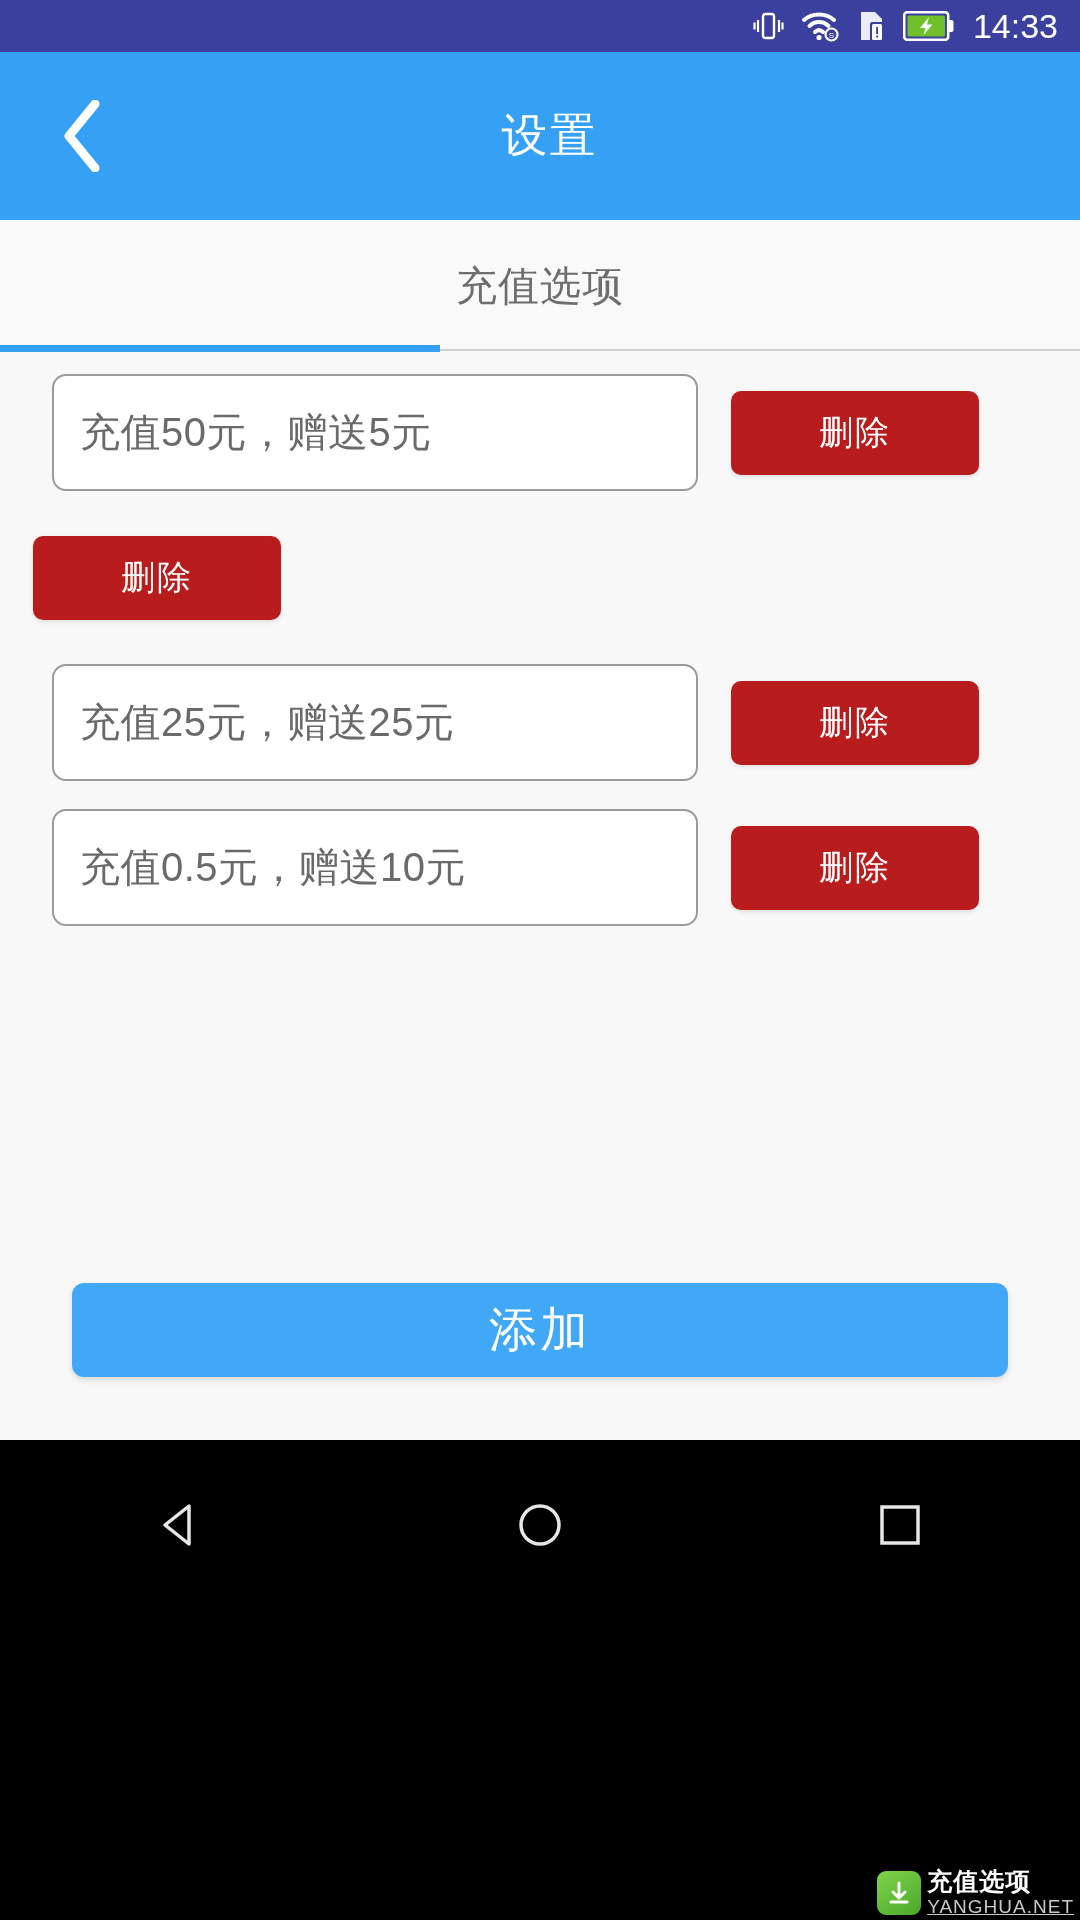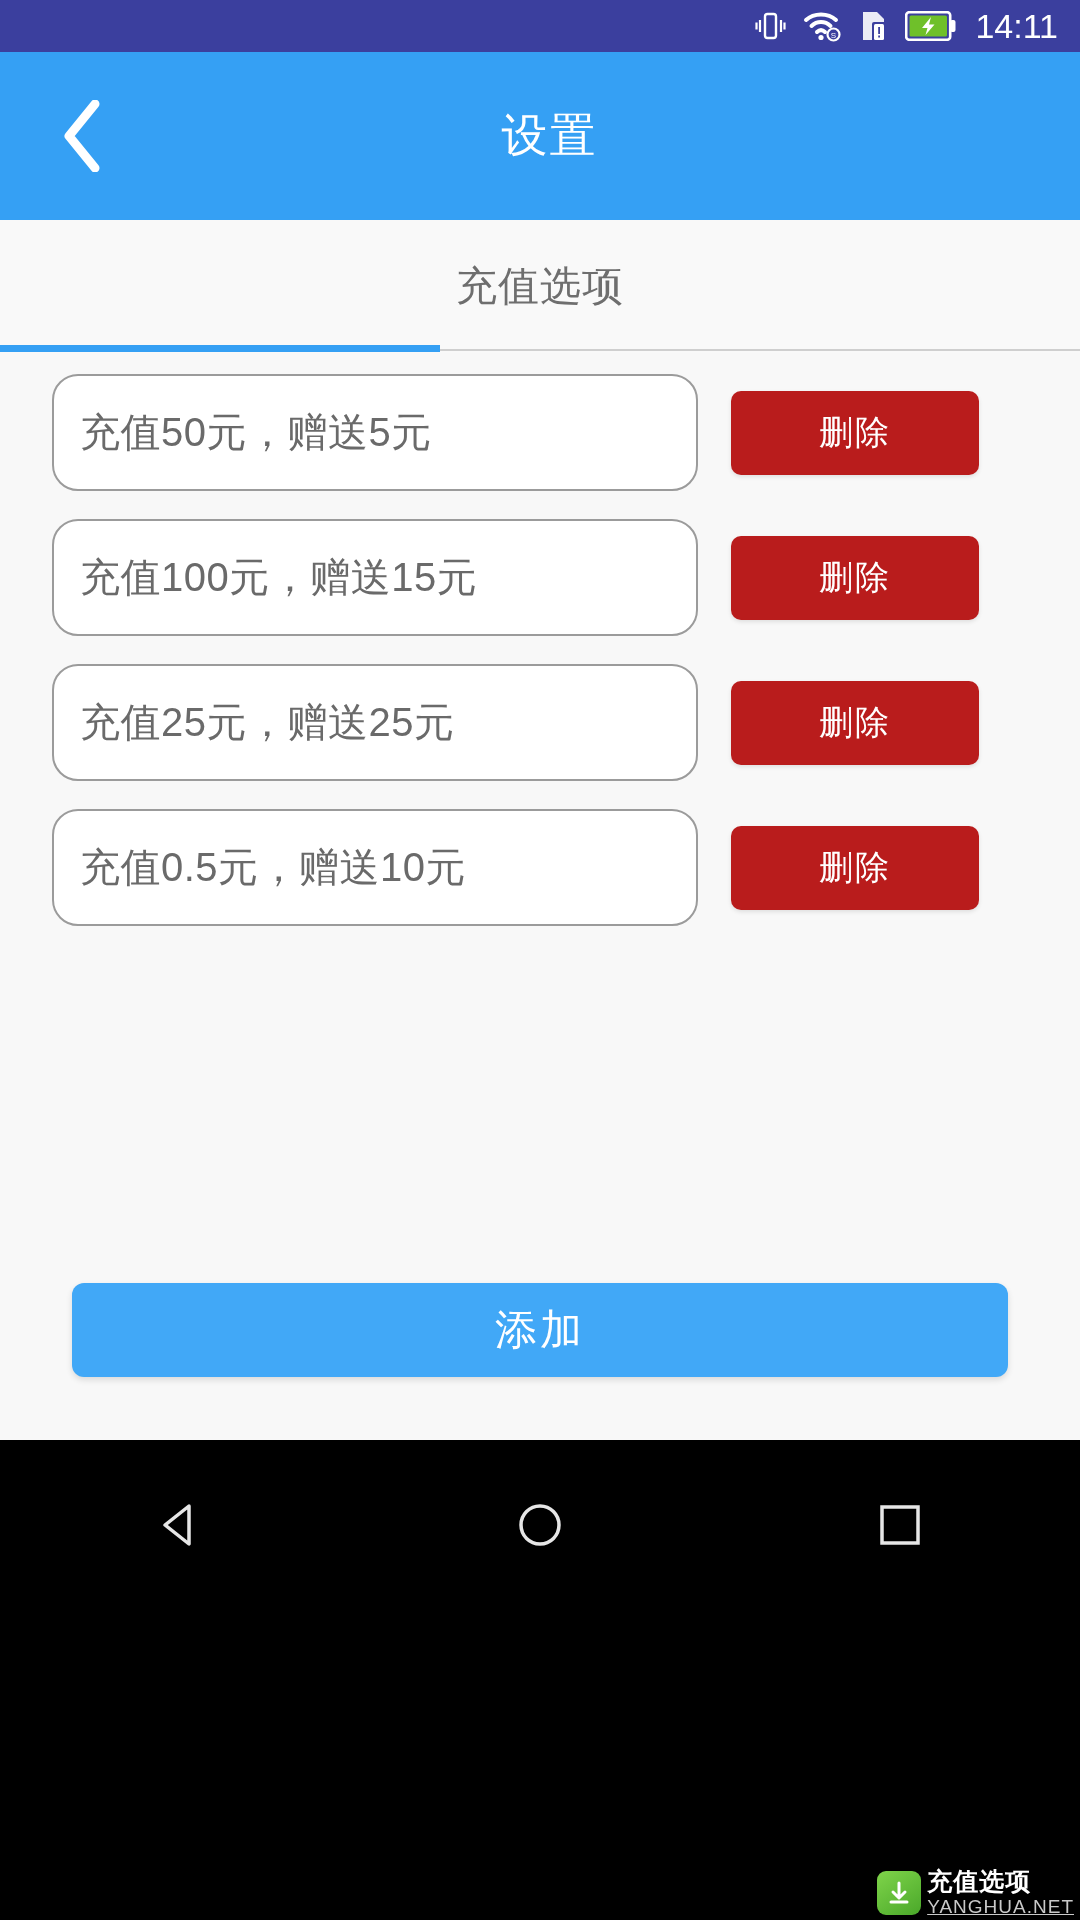--- a/index.html
+++ b/index.html
@@ -67,21 +67,21 @@
   .list{ position:absolute; left:0; top:360px; width:1080px; }
   .row{
     position:relative; width:1080px; height:145px;
     display:flex; align-items:center;
   }
   .opt-box{
     margin-left:52px;
     width:646px; height:117px;
     background:#ffffff;
     border:2px solid #9b9b9b;
-    border-radius:26px;
+    border-radius:14px;
     display:flex; align-items:center;
     padding-left:26px;
   }
   .opt-text{
     color:#6a6a6a; font-size:40px; letter-spacing:0.5px;
   }
   .del-btn{
     margin-left:33px;
     width:248px; height:84px;
     background:#b91c1c;
@@ -90,21 +90,21 @@
     color:#ffffff; font-size:34px; letter-spacing:2px;
     box-shadow:0 2px 4px rgba(0,0,0,0.10);
   }
 
   
   .add-btn{
     position:absolute; left:72px; top:1283px;
     width:936px; height:94px;
     background:#41a8f7; border-radius:12px;
     display:flex; align-items:center; justify-content:center;
-    color:#ffffff; font-size:42px; letter-spacing:3px;
+    color:#ffffff; font-size:48px; letter-spacing:3px;
     box-shadow:0 3px 6px rgba(0,0,0,0.12);
   }
 
   
   .navbar{
     position:absolute; left:0; top:1440px; width:1080px; height:480px;
     background:#000000;
   }
   .nav-row{
     position:absolute; left:0; top:20px; width:1080px; height:130px;
@@ -160,21 +160,21 @@
       </svg>
 
       <svg class="sb-ic" width="52" height="30" viewBox="0 0 52 30">
         <rect x="1.2" y="1.2" width="44" height="27.6" rx="3" fill="none" stroke="#ffffff" stroke-width="2.6"></rect>
         <rect x="45" y="9" width="5.5" height="12" rx="2" fill="#ffffff"></rect>
         <rect x="4.5" y="4.5" width="37.5" height="21" rx="1.5" fill="#6fc02a"></rect>
         <path d="M26 6 L17 17 L22.5 17 L20.5 24 L29.5 13.5 L24 13.5 Z" fill="#ffffff"></path>
       </svg>
 
     </div>
-    <div class="sb-time">14:11</div>
+    <div class="sb-time">14:33</div>
   </div>
 
   <div class="appbar">
     <div class="back-btn">
       <svg class="chev" viewBox="0 0 46 72">
         <path d="M36 4 L10 36 L36 68" stroke="#ffffff" stroke-width="9" fill="none" stroke-linecap="round" stroke-linejoin="round"></path>
       </svg>
     </div>
     <div class="appbar-title">设置</div>
   </div>
@@ -188,23 +188,20 @@
   <div class="list">
 
     <div class="row">
       <div class="opt-box">
         <span class="opt-text">充值50元，赠送5元</span>
       </div>
       <div class="del-btn">删除</div>
     </div>
 
     <div class="row">
-      <div class="opt-box">
-        <span class="opt-text">充值100元，赠送15元</span>
-      </div>
       <div class="del-btn">删除</div>
     </div>
 
     <div class="row">
       <div class="opt-box">
         <span class="opt-text">充值25元，赠送25元</span>
       </div>
       <div class="del-btn">删除</div>
     </div>
 

